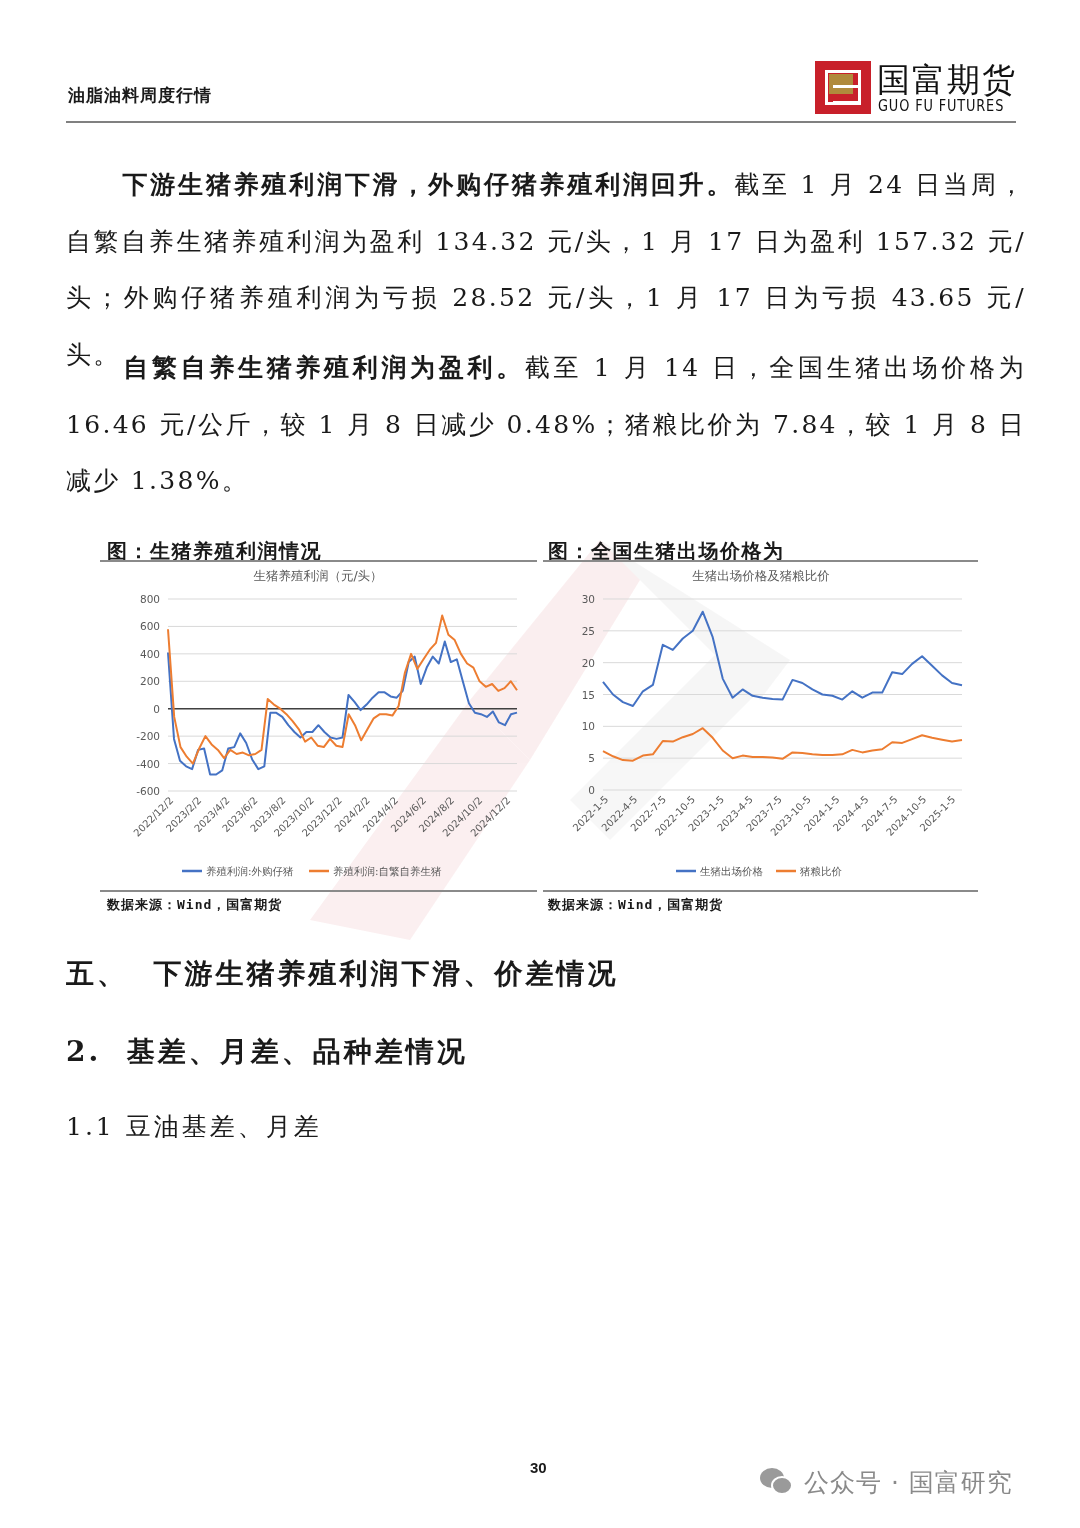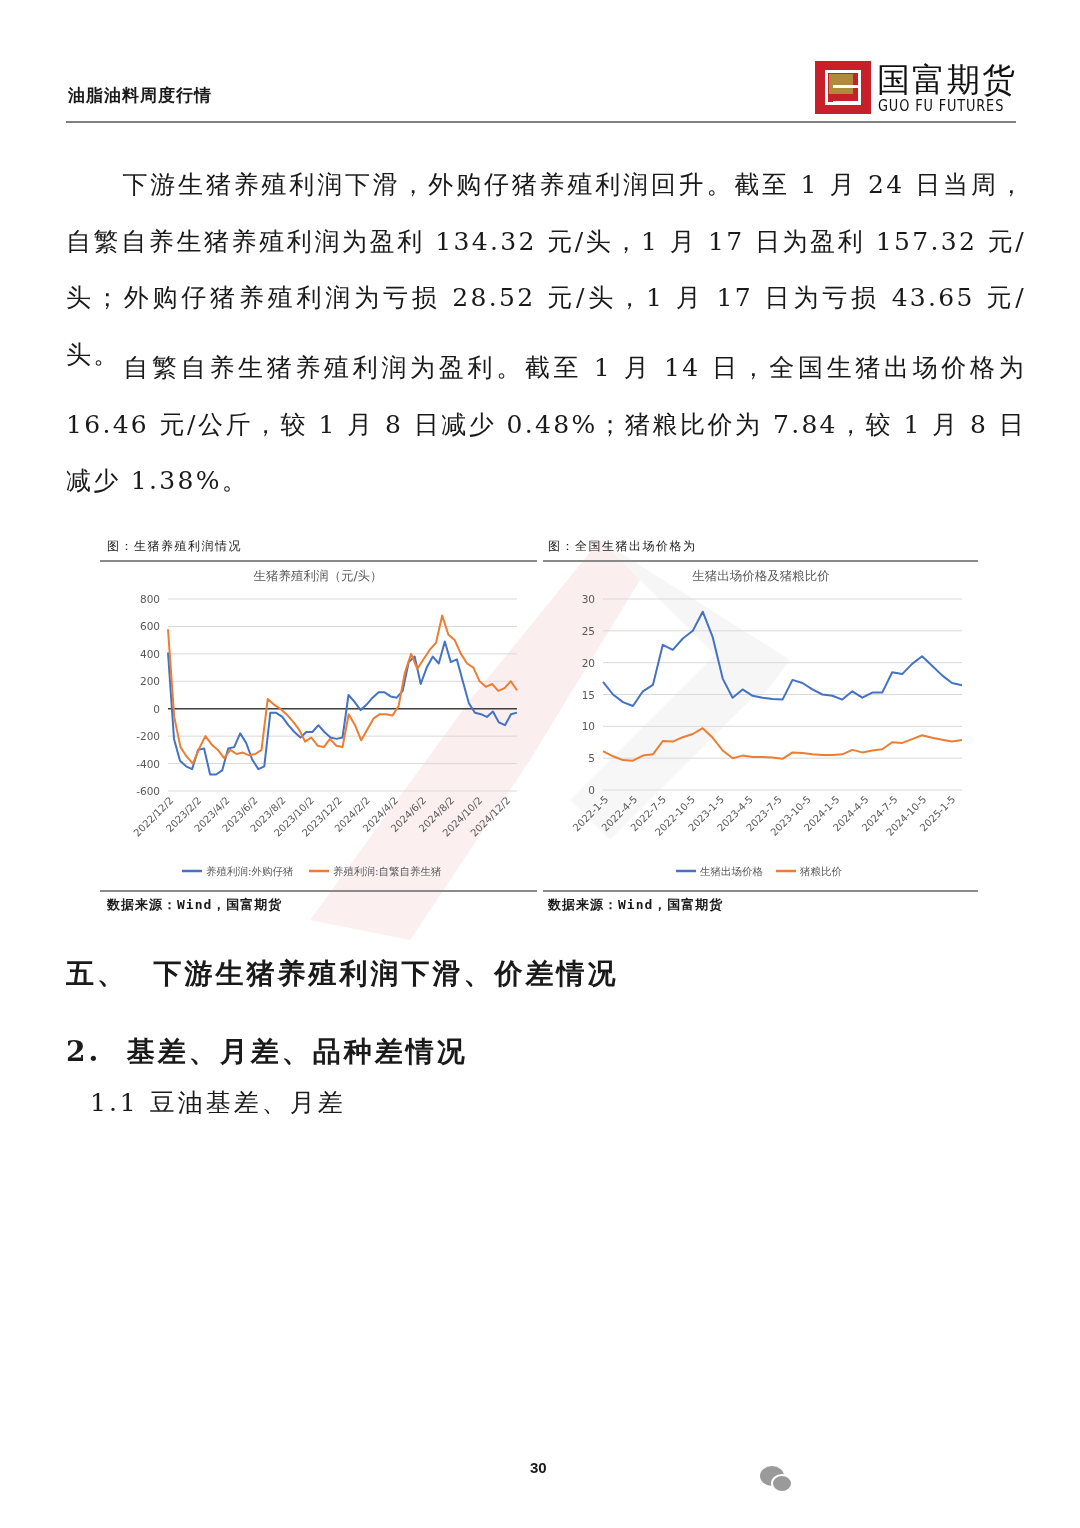--- a/index.html
+++ b/index.html
@@ -10,24 +10,24 @@
   .header-rule { position: absolute; left: 66px; top: 121px; width: 950px; height: 2px; background: #808080; }
   .logo { position: absolute; left: 815px; top: 61px; width: 205px; height: 56px; }
   .logo-mark { position: absolute; left: 0; top: 0; width: 56px; height: 53px; background: #c8202a; }
   .logo-mark .inner { position: absolute; left: 10px; top: 9px; width: 36px; height: 35px; border: 3px solid #ffffff; }
   .logo-mark .gold { position: absolute; left: 14px; top: 13px; width: 24px; height: 20px; background: #b08a3c; }
   .logo-mark .bar { position: absolute; left: 18px; width: 28px; height: 3px; background: #ffffff; }
   .logo-cn { position: absolute; left: 62px; top: -3px; font-size: 33px; font-family: "DejaVu Sans", sans-serif; letter-spacing: 2px; color: #111; white-space: nowrap; }
   .logo-en { position: absolute; left: 63px; top: 36px; font-size: 15px; font-family: "DejaVu Sans", sans-serif; letter-spacing: 1px; color: #111; white-space: nowrap; transform: scaleX(0.86); transform-origin: left; }
 
   .para { position: absolute; left: 66px; width: 960px; font-size: 25px; line-height: 56.5px; letter-spacing: 2.3px; text-align: justify; }
-  .para b { font-weight: normal; }
+  .para b { font-weight: bold; }
   .para .indent { display: inline-block; width: 56px; }
 
-  .fig-caption { position: absolute; font-size: 12px; font-weight: normal; letter-spacing: 1.5px; }
+  .fig-caption { position: absolute; font-size: 20px; font-weight: bold; letter-spacing: 1.5px; }
   .fig-rule { position: absolute; height: 1.5px; background: #8a8a8a; }
   .fig-source { position: absolute; font-size: 13px; font-weight: bold; letter-spacing: 1px; font-family: "DejaVu Sans Mono", monospace; }
 
   .chart-svg { position: absolute; }
   .chart-svg text { font-family: "DejaVu Sans", sans-serif; }
 
   .h-section { position: absolute; left: 66px; font-size: 28px; font-weight: bold; letter-spacing: 3px; }
   .h-sub { position: absolute; left: 66px; font-size: 25px; letter-spacing: 3px; }
 
   .page-num { position: absolute; left: 530px; top: 1459px; font-size: 15px; font-weight: bold; font-family: "Liberation Sans", sans-serif; }
@@ -177,21 +177,22 @@
     <line x1="233" y1="309" x2="253" y2="309" stroke="#ed7d31" stroke-width="2.5"></line>
     <text x="257" y="313" font-size="10.5" fill="#595959">猪粮比价</text>
   </g>
 </svg>
 
 <div class="fig-rule" style="left:543px; top:890px; width:435px;"></div>
 <div class="fig-source" style="left:548px; top:896px;">数据来源：Wind，国富期货</div>
 
 <div class="h-section" style="top:955px; white-space:pre;">五、  下游生猪养殖利润下滑、价差情况</div>
 <div class="h-section" style="top:1033px; white-space:pre;">2.  基差、月差、品种差情况</div>
-<div class="h-sub" style="top:1086px;margin-left:24px;">1.1 豆油基差、月差</div>
+<div class="h-sub" style="top:1110px;">1.1 豆油基差、月差</div>
 
 <div class="page-num">30</div>
 <div class="wm">
   <div class="wm-icon">
       <div class="b1"></div>
       <div class="b2"></div>
     </div>
+  <span>公众号 · 国富研究</span>
 </div>
 
 </body></html>

